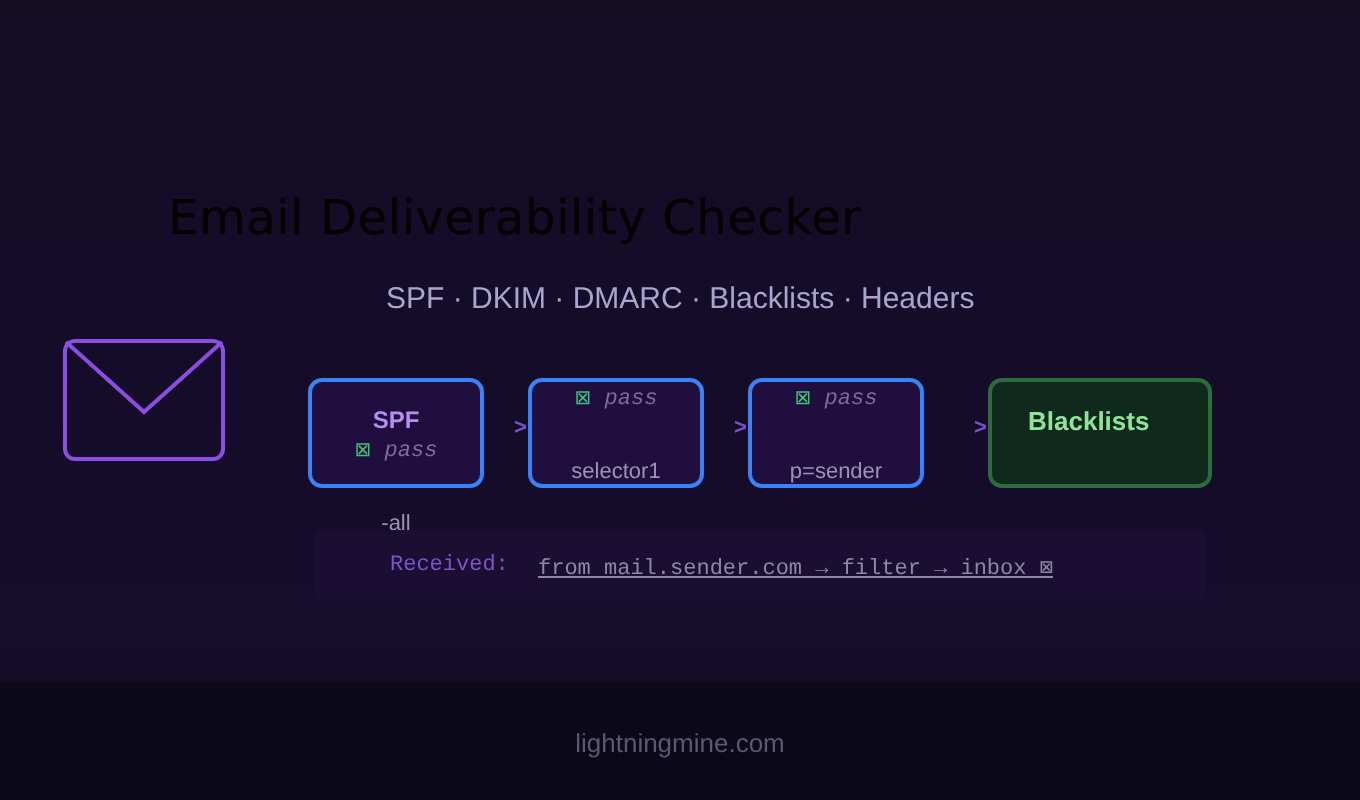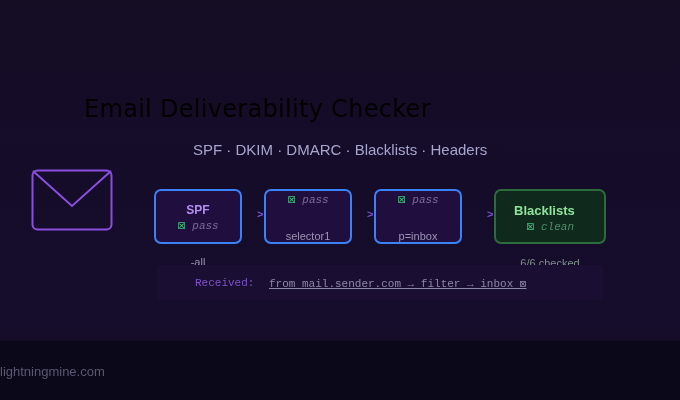--- a/index.html
+++ b/index.html
@@ -7,21 +7,21 @@
     width:680px; height:400px; overflow:hidden; position:relative;
     background: linear-gradient(180deg, #140d24 0%, #150c2a 45%, #160d2c 80%, #150c27 85%);
     font-family: "Liberation Sans", sans-serif;
   }
   .footer-band {
     position:absolute; left:0; top:340px; width:680px; height:60px;
     background:#0b0819;
     border-top:1px solid #120c22;
   }
   .footer-text {
-    position:absolute; left:0; width:680px; top:364px; text-align:left;
+    position:absolute; left:0; width:680px; top:364px; text-align:center;
     color:#5b5873; font-size:13px; font-family:"Liberation Sans", sans-serif;
   }
   .title {
     position:absolute; left:84px; top:95px;
     color:#000000; font-size:24px; font-family:"DejaVu Sans", sans-serif;
     letter-spacing:0.3px; white-space:nowrap;
   }
   .subtitle {
     position:absolute; left:193px; top:141px;
     color:#a7a6cf; font-size:15px; white-space:nowrap;text-align:right;
@@ -81,28 +81,26 @@
 <span class="arrow" style="left:257px;">&gt;</span>
 
 <div class="card" style="left:264px;">
   <span class="status"><span class="chk">⊠</span> <span>pass</span></span>
   <span class="detail">selector1</span>
 </div>
 <span class="arrow" style="left:367px;">&gt;</span>
 
 <div class="card" style="left:374px;">
   <span class="status"><span class="chk">⊠</span> <span>pass</span></span>
-  <span class="detail">p=inbox</span>
+  <span class="detail">p=sender</span>
 </div>
 <span class="arrow" style="left:487px;">&gt;</span>
 
 <div class="card green" style="left:494px; width:112px;">
   <span class="name" style="text-align:left; padding-left:18px; font-size:13px;">Blacklists</span>
-  <span class="status"><span class="chk">⊠</span> <span>clean</span></span>
-  <span class="detail">6/6 checked</span>
 </div>
 
 <div class="log">
   <span class="label">Received:</span>
   <span class="value">from mail.sender.com → filter → inbox ⊠</span>
 </div>
 
 <div class="footer-band"></div>
 <div class="footer-text">lightningmine.com</div>
 

